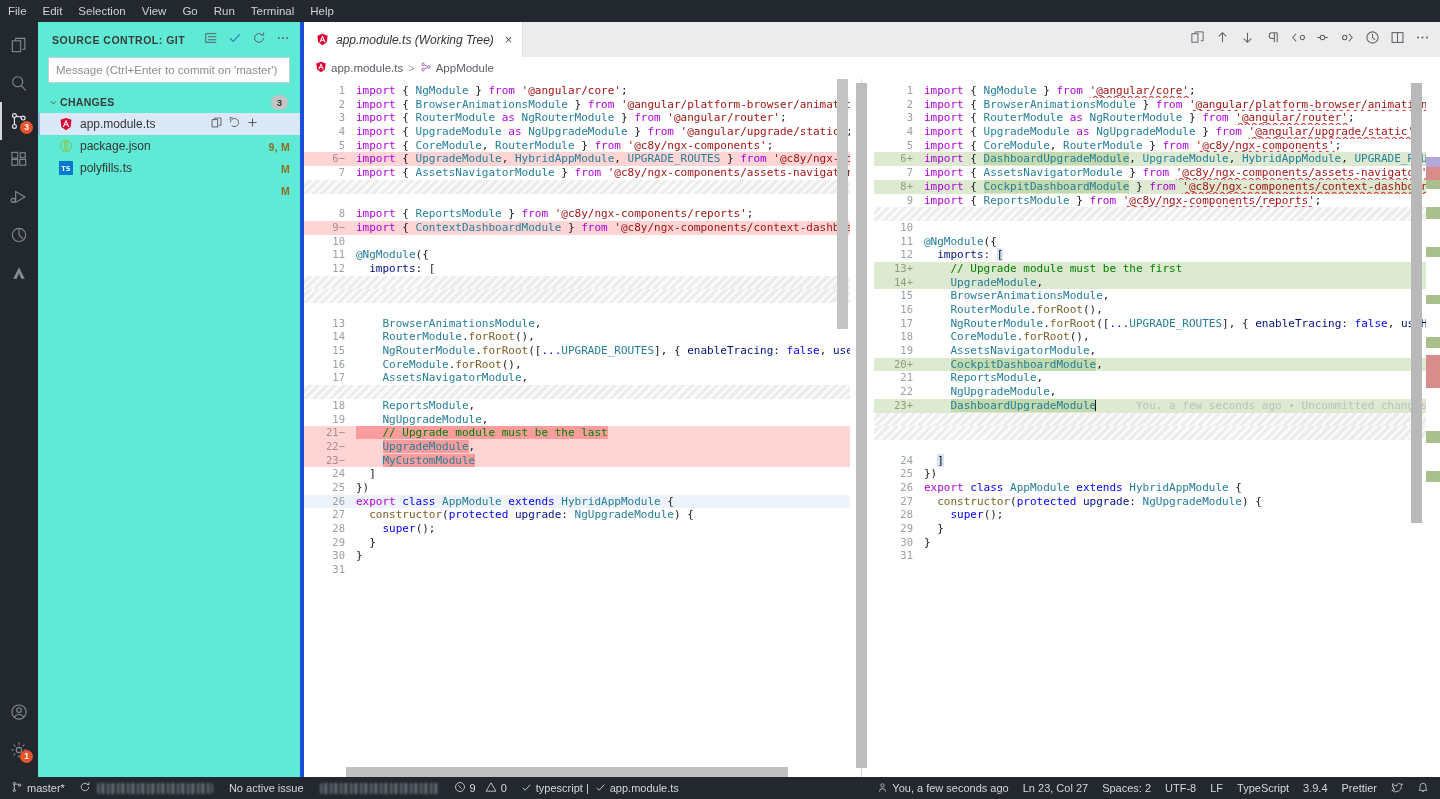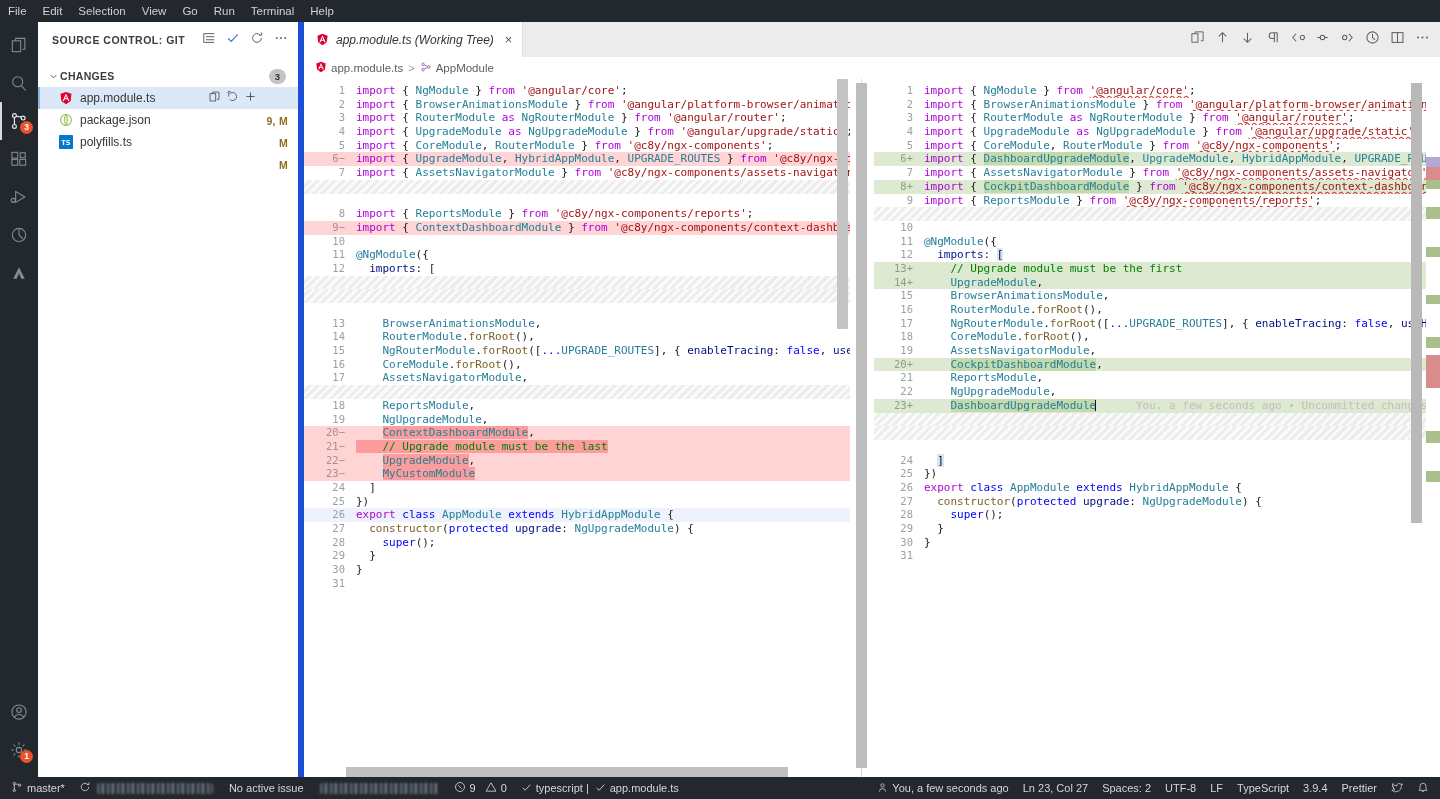--- a/index.html
+++ b/index.html
@@ -41,22 +41,22 @@
   .act svg{ display:block; }
   .badge{
     position:absolute; right:5px; bottom:6px; min-width:13px; height:13px;
     background:#e8532a; color:#fff; border-radius:7px; font-size:8.5px;
     display:flex; align-items:center; justify-content:center; padding:0 3px; font-weight:bold;
     line-height:13px;
   }
 
   
   .sidebar{
-    width:266px; flex:0 0 266px; background:#ffffff; display:flex; flex-direction:column;
-    border-right:6px solid #1d4ed8;
+    width:266px; flex:0 0 266px; background:#5eead4; display:flex; flex-direction:column;
+    border-right:4px solid #1d4ed8;
   }
   .sb-header{
     height:35px; display:flex; align-items:center; padding:0 6px 0 14px;
     flex:0 0 35px;
   }
   .sb-title{
     font-size:10.5px; letter-spacing:.5px; color:#3b3b3b; font-weight:bold; white-space:nowrap;
   }
   .sb-actions{ margin-left:auto; display:flex; align-items:center; gap:2px; }
   .sb-act{ width:22px; height:22px; display:flex; align-items:center; justify-content:center; color:#585c63; }
@@ -339,20 +339,23 @@
               <svg width="14" height="14" viewBox="0 0 16 16" fill="currentColor">
                 <circle cx="3.2" cy="8" r="1.05"></circle>
                   <circle cx="8" cy="8" r="1.05"></circle>
                   <circle cx="12.8" cy="8" r="1.05"></circle>
               </svg>
             </span>
           </div>
         </div>
       </div>
 
+      <div class="commit-box">
+        <input class="commit-input" type="text" placeholder="Message (Ctrl+Enter to commit on 'master')" style="">
+      </div>
 
       <div class="group-header">
         <span class="chev">
           <svg width="11" height="11" viewBox="0 0 16 16" fill="none" stroke="currentColor" stroke-width="1.4">
             <path d="M4 6l4 4 4-4"></path>
           </svg>
         </span>
         <span>CHANGES</span>
         <span class="count-badge">3</span>
       </div>
@@ -559,21 +562,20 @@
               <div class="ln filler"><div class="gut"></div><div class="code"></div></div>
               <div class="ln"><div class="gut"></div><div class="code"></div></div>
               <div class="ln"><div class="gut">13</div><div class="code"><span class="plain">    </span><span class="cls">BrowserAnimationsModule</span><span class="plain">,</span></div></div>
               <div class="ln"><div class="gut">14</div><div class="code"><span class="plain">    </span><span class="cls">RouterModule</span><span class="plain">.</span><span class="fn">forRoot</span><span class="plain">(),</span></div></div>
               <div class="ln"><div class="gut">15</div><div class="code"><span class="plain">    </span><span class="cls">NgRouterModule</span><span class="plain">.</span><span class="fn">forRoot</span><span class="plain">([</span><span class="kw2">...</span><span class="cls">UPGRADE_ROUTES</span><span class="plain">], { </span><span class="var">enableTracing</span><span class="plain">: </span><span class="kw2">false</span><span class="plain">, </span><span class="var">useHash</span></div></div>
               <div class="ln"><div class="gut">16</div><div class="code"><span class="plain">    </span><span class="cls">CoreModule</span><span class="plain">.</span><span class="fn">forRoot</span><span class="plain">(),</span></div></div>
               <div class="ln"><div class="gut">17</div><div class="code"><span class="plain">    </span><span class="cls">AssetsNavigatorModule</span><span class="plain">,</span></div></div>
               <div class="ln filler"><div class="gut"></div><div class="code"></div></div>
               <div class="ln"><div class="gut">18</div><div class="code"><span class="plain">    </span><span class="cls">ReportsModule</span><span class="plain">,</span></div></div>
               <div class="ln"><div class="gut">19</div><div class="code"><span class="plain">    </span><span class="cls">NgUpgradeModule</span><span class="plain">,</span></div></div>
-              <div class="ln del"><div class="gut">20−</div><div class="code"><span class="plain">    </span><span class="cls charDel">ContextDashboardModule</span><span class="plain">,</span></div></div>
               <div class="ln del"><div class="gut">21−</div><div class="code"><span class="cmt charDel">    // Upgrade module must be the last</span></div></div>
               <div class="ln del"><div class="gut">22−</div><div class="code"><span class="plain">    </span><span class="cls charDel">UpgradeModule</span><span class="plain">,</span></div></div>
               <div class="ln del"><div class="gut">23−</div><div class="code"><span class="plain">    </span><span class="cls charDel">MyCustomModule</span></div></div>
               <div class="ln"><div class="gut">24</div><div class="code"><span class="plain">  ]</span></div></div>
               <div class="ln"><div class="gut">25</div><div class="code"><span class="plain">})</span></div></div>
               <div class="ln cur-line"><div class="gut">26</div><div class="code"><span class="kw">export </span><span class="kw2">class </span><span class="cls">AppModule </span><span class="kw2">extends </span><span class="cls">HybridAppModule</span><span class="plain"> {</span></div></div>
               <div class="ln"><div class="gut">27</div><div class="code"><span class="plain">  </span><span class="fn">constructor</span><span class="plain">(</span><span class="kw2">protected</span><span class="plain"> </span><span class="var">upgrade</span><span class="plain">: </span><span class="cls">NgUpgradeModule</span><span class="plain">) {</span></div></div>
               <div class="ln"><div class="gut">28</div><div class="code"><span class="plain">    </span><span class="kw2">super</span><span class="plain">();</span></div></div>
               <div class="ln"><div class="gut">29</div><div class="code"><span class="plain">  }</span></div></div>
               <div class="ln"><div class="gut">30</div><div class="code"><span class="plain">}</span></div></div>

